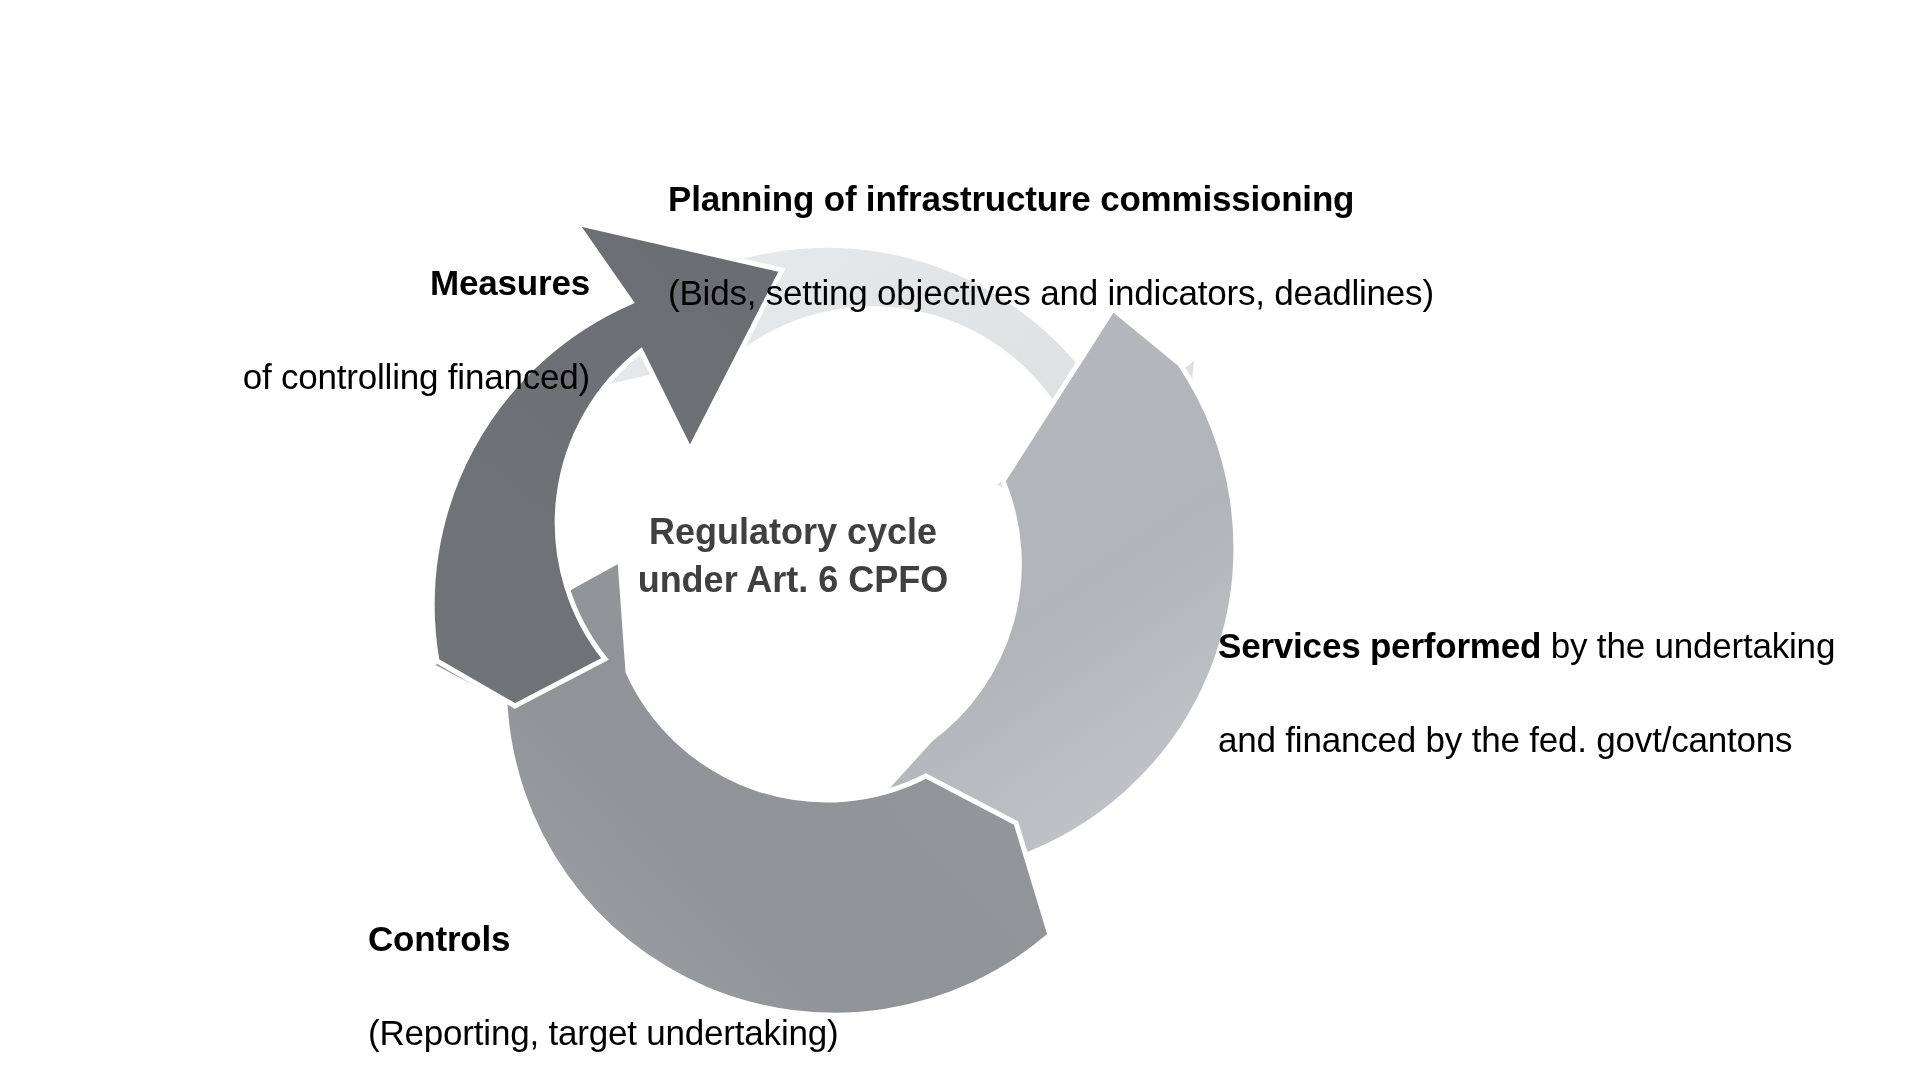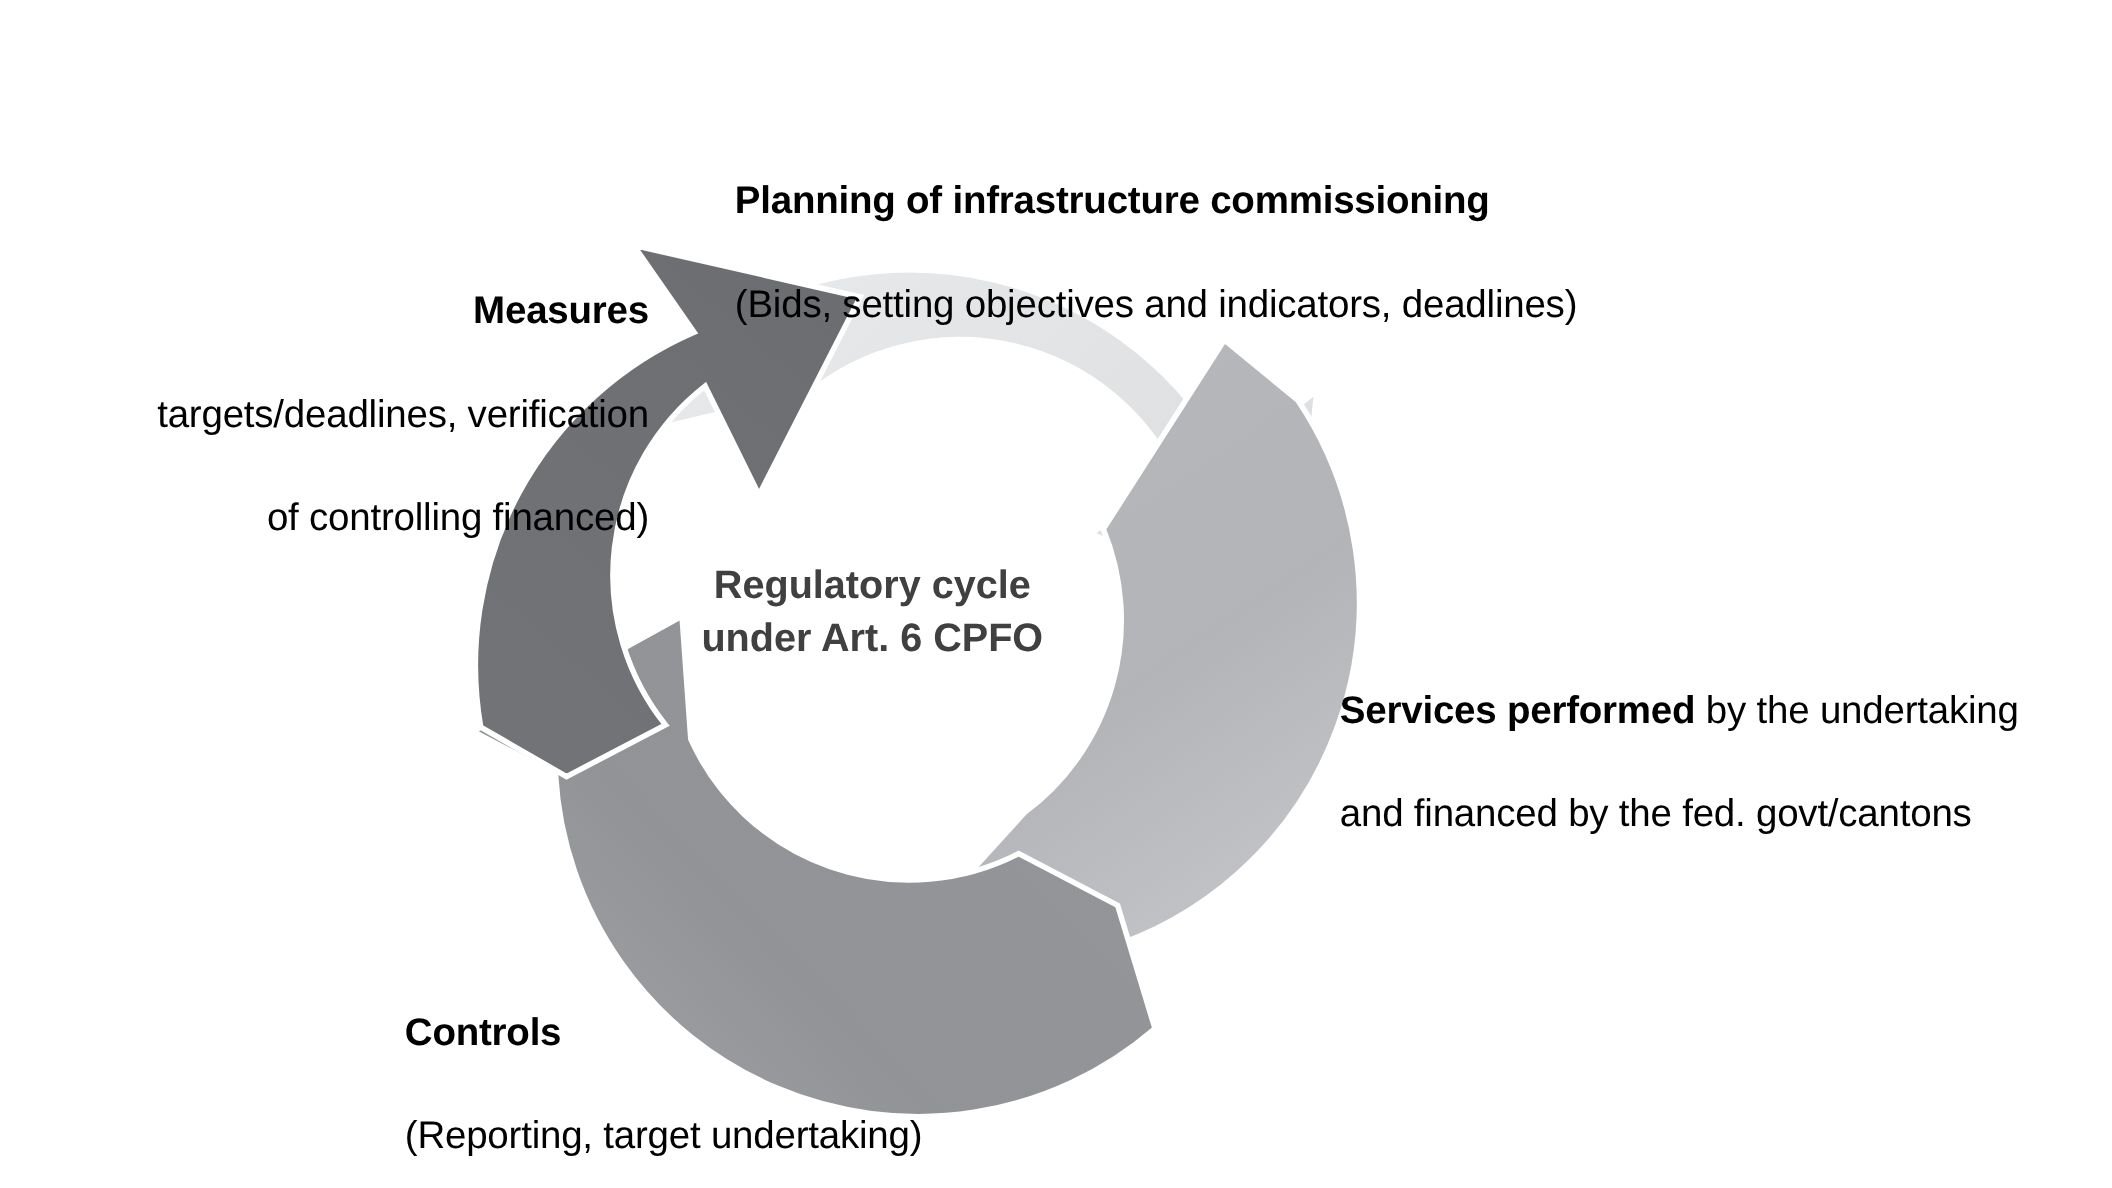--- a/index.html
+++ b/index.html
@@ -40,21 +40,21 @@
   .label .hd {
     font-weight: bold;
   }
   .label .sub {
     font-weight: normal;
   }
 
   
   #label-planning {
     left: 668px;
-    top: 112px;
+    top: 128px;
     width: 920px;
     text-align: left;
   }
 
   
   #label-measures {
     left: 30px;
     top: 212px;
     width: 560px;
     text-align: right;
@@ -168,21 +168,20 @@
     </g>
   </svg>
 
   <div class="label" id="label-planning">
     <div class="hd">Planning of infrastructure commissioning</div>
     <div class="sub">(Bids, setting objectives and indicators, deadlines)</div>
   </div>
 
   <div class="label" id="label-measures">
     <div class="hd">Measures</div>
-    <div class="sub">targets/deadlines, verification</div>
     <div class="sub">of controlling financed)</div>
   </div>
 
   <div class="label" id="label-services">
     <div><span class="hd">Services performed</span><span class="sub">&nbsp;</span><span class="sub">by the undertaking</span></div>
     <div class="sub">and financed by the fed. govt/cantons</div>
   </div>
 
   <div class="label" id="label-controls">
     <div class="hd">Controls</div>

